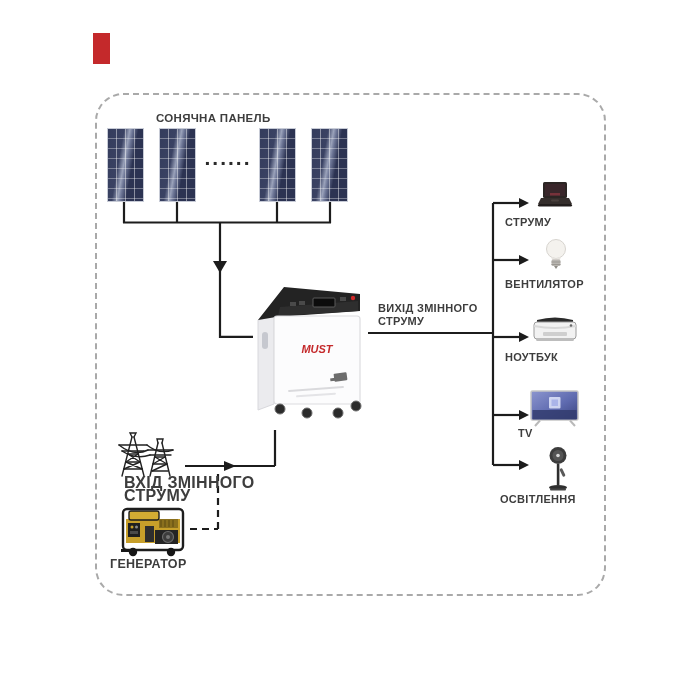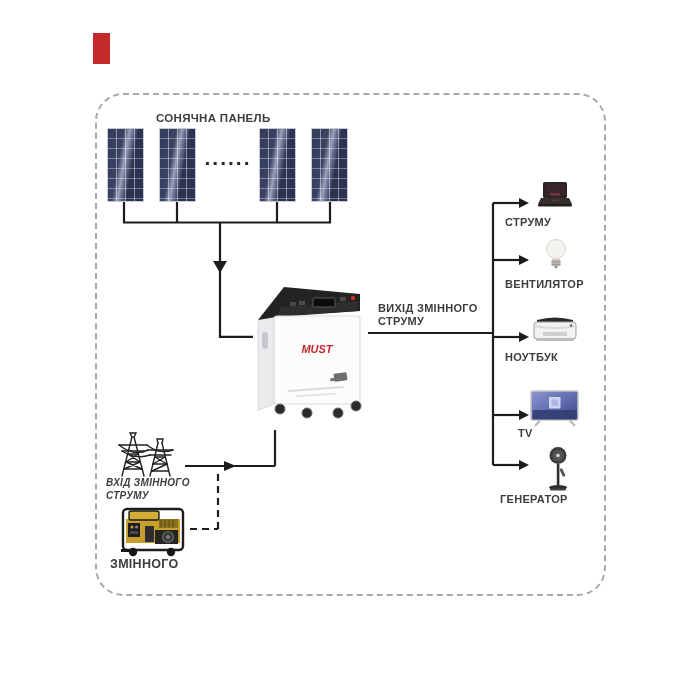--- a/index.html
+++ b/index.html
@@ -199,21 +199,21 @@
       <circle cx="12" cy="9.5" r="8.5" fill="#3c3c3c"></circle>
       <circle cx="12" cy="9.5" r="5.5" fill="#555555"></circle>
       <circle cx="12" cy="9.5" r="1.8" fill="#d9d9d9"></circle>
       <rect x="10.8" y="18" width="2.6" height="21" fill="#2e2e2e"></rect>
       <rect x="15" y="22" width="3" height="9" rx="1.5" fill="#5a5a5a" transform="rotate(-25 16.5 26.5)"></rect>
       <ellipse cx="12" cy="41.5" rx="9" ry="2.6" fill="#2e2e2e"></ellipse>
       <rect x="4" y="42.5" width="16" height="2" rx="1" fill="#444444"></rect>
     </svg>
   </div>
   <div class="lbl center" style="left:500px;top:493px;width:110px;">
-    <span>ГЕНЕРАТОР</span>
+    <span>ОСВІТЛЕННЯ</span>
   </div>
 
   <div class="icon" style="left:114px;top:430px;">
     <svg width="62" height="48" viewBox="0 0 62 48">
       <g stroke="#222222" stroke-width="1.4" fill="none" stroke-linecap="round">
 
         <path d="M8,46 L18,7 M30,46 L20,7"></path>
         <path d="M12,32 L26,32 M10,39 L28,39 M14,24 L24,24"></path>
         <path d="M12,32 L24,24 M14,24 L26,32 M10,39 L26,32 M12,32 L28,39"></path>
         <path d="M5,15 L33,15 M8,21 L30,21"></path>
@@ -222,21 +222,21 @@
         <path d="M36,46 L44,13 M56,46 L48,13"></path>
         <path d="M39,34 L53,34 M38,41 L54,41 M41,27 L51,27"></path>
         <path d="M39,34 L51,27 M41,27 L53,34 M38,41 L53,34"></path>
         <path d="M34,20 L59,20 M36,25 L57,25"></path>
         <path d="M44,13 L43,9 L49,9 L48,13"></path>
 
         <path d="M5,15 Q20,27 34,20 M33,15 Q45,25 59,20 M8,21 Q22,30 36,25"></path>
       </g>
     </svg>
   </div>
-  <div class="lbl" style="left:106px;top:476px;font-size:10px;font-style:italic;">
+  <div class="lbl" style="left:124px;top:476px;font-size:16px;">
     <span class="ln">ВХІД ЗМІННОГО</span>
     <span class="ln">СТРУМУ</span>
   </div>
 
   <div class="icon" style="left:119px;top:506px;">
     <svg width="70" height="52" viewBox="0 0 70 52">
 
       <rect x="4" y="3" width="60" height="41" rx="4" fill="none" stroke="#1d1d1d" stroke-width="2.4"></rect>
 
       <rect x="7" y="13" width="54" height="24" fill="#c79f2a"></rect>
@@ -256,16 +256,16 @@
       <circle cx="49" cy="31" r="5.5" fill="#3c3c3c" stroke="#6a6a6a" stroke-width="1.2"></circle>
       <circle cx="49" cy="31" r="2" fill="#777777"></circle>
       <rect x="26" y="20" width="9" height="16" fill="#2e2e2e"></rect>
 
       <circle cx="14" cy="46" r="4.2" fill="#161616"></circle>
       <circle cx="52" cy="46" r="4.2" fill="#161616"></circle>
       <rect x="2" y="43" width="8" height="3" fill="#161616"></rect>
     </svg>
   </div>
   <div class="lbl" style="left:110px;top:557px;font-size:12.5px;">
-    <span>ЗМІННОГО</span>
+    <span>ГЕНЕРАТОР</span>
   </div>
 
 </div>
 
 </body></html>

